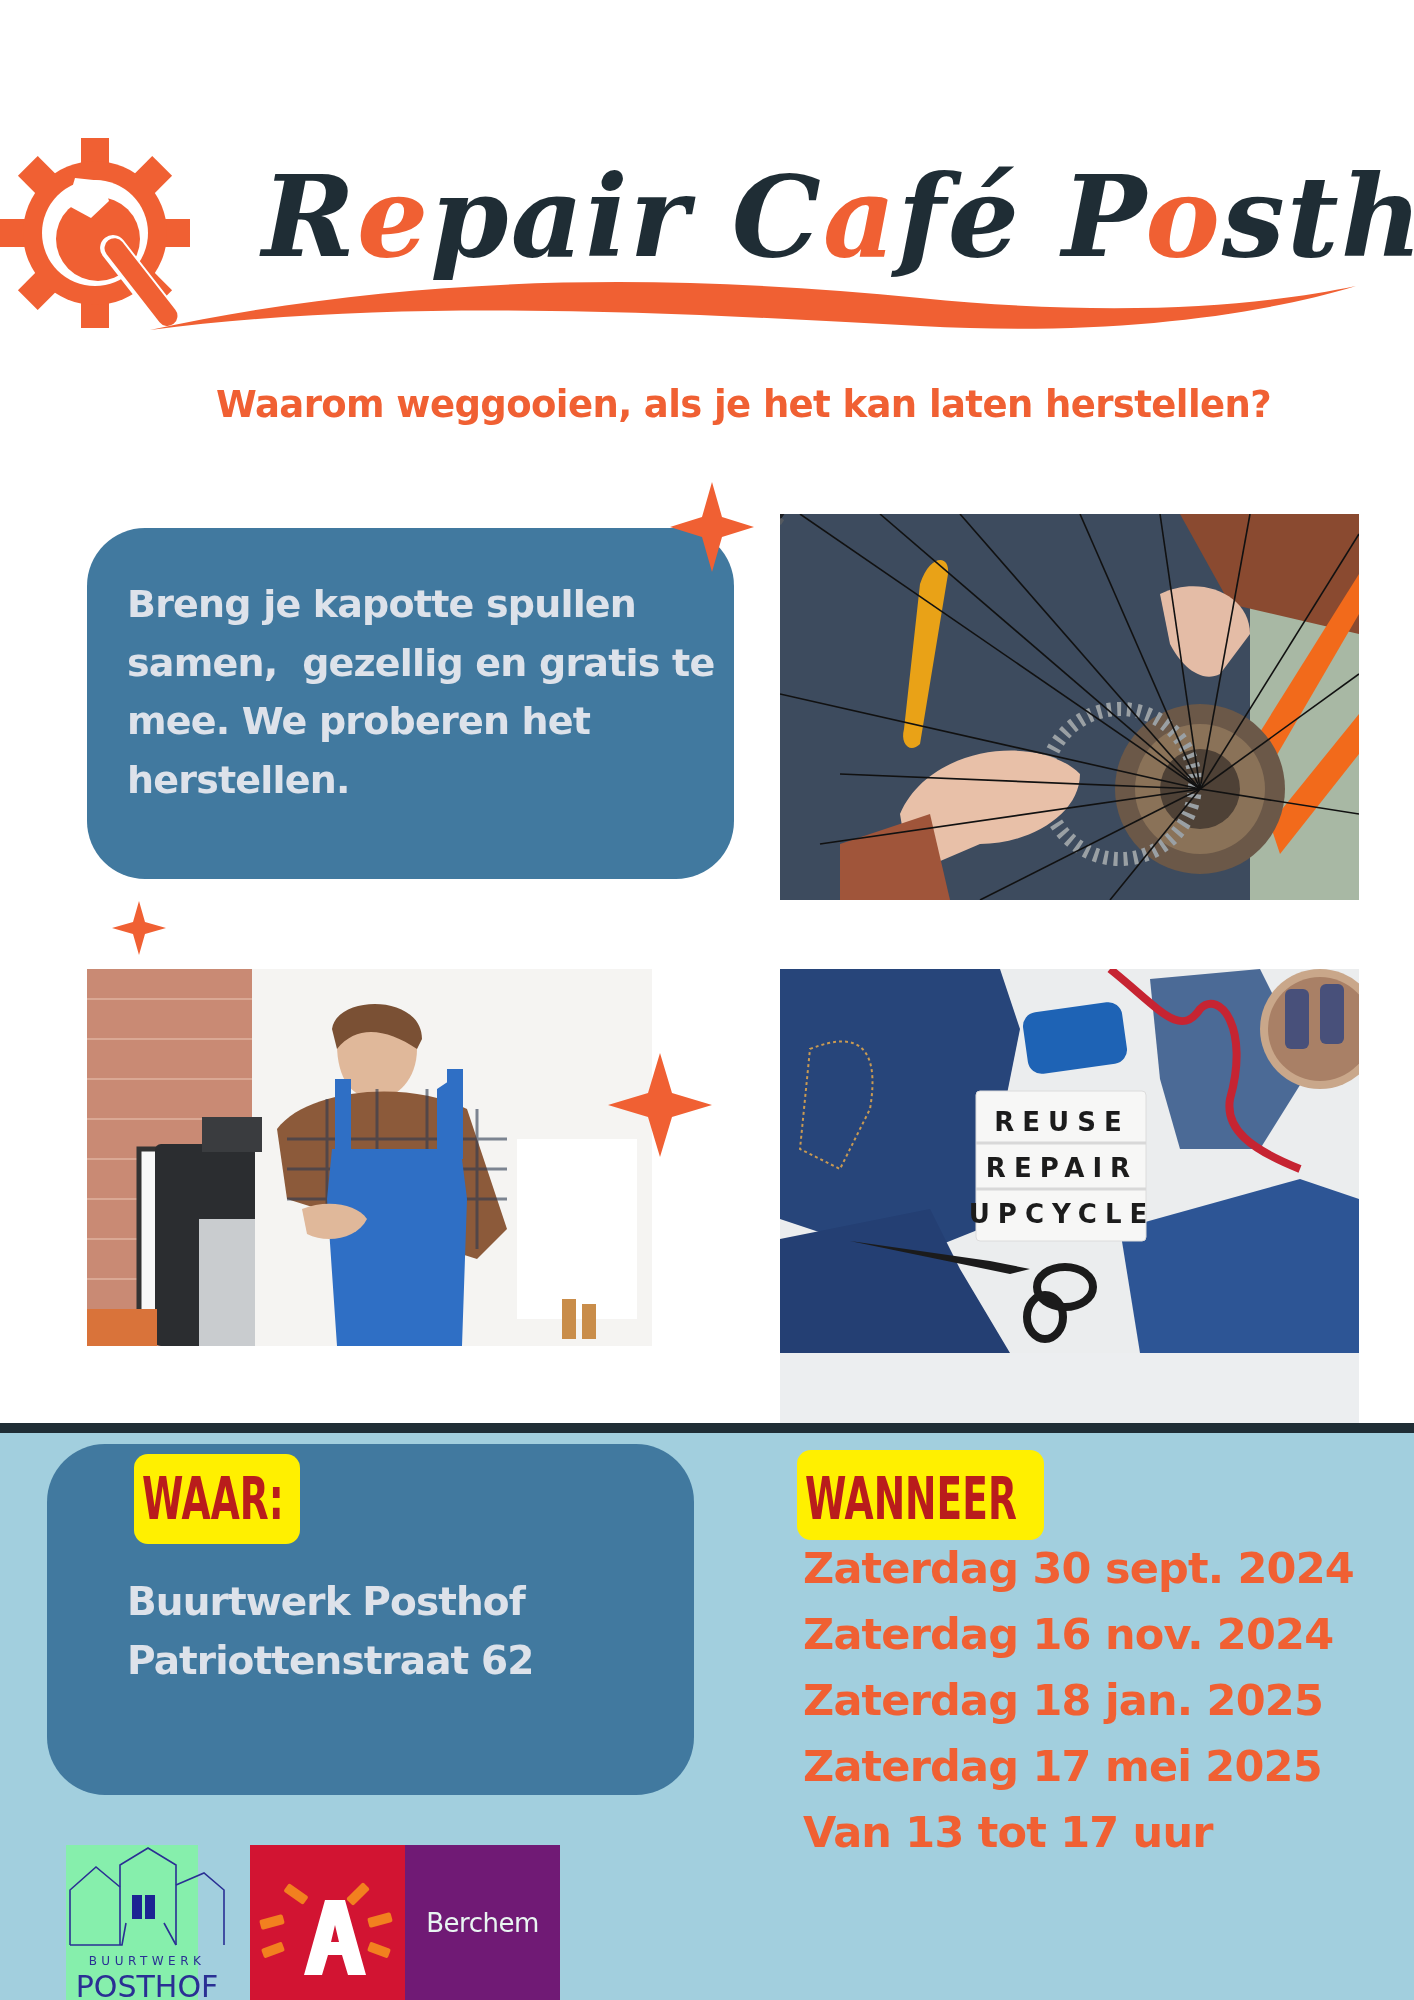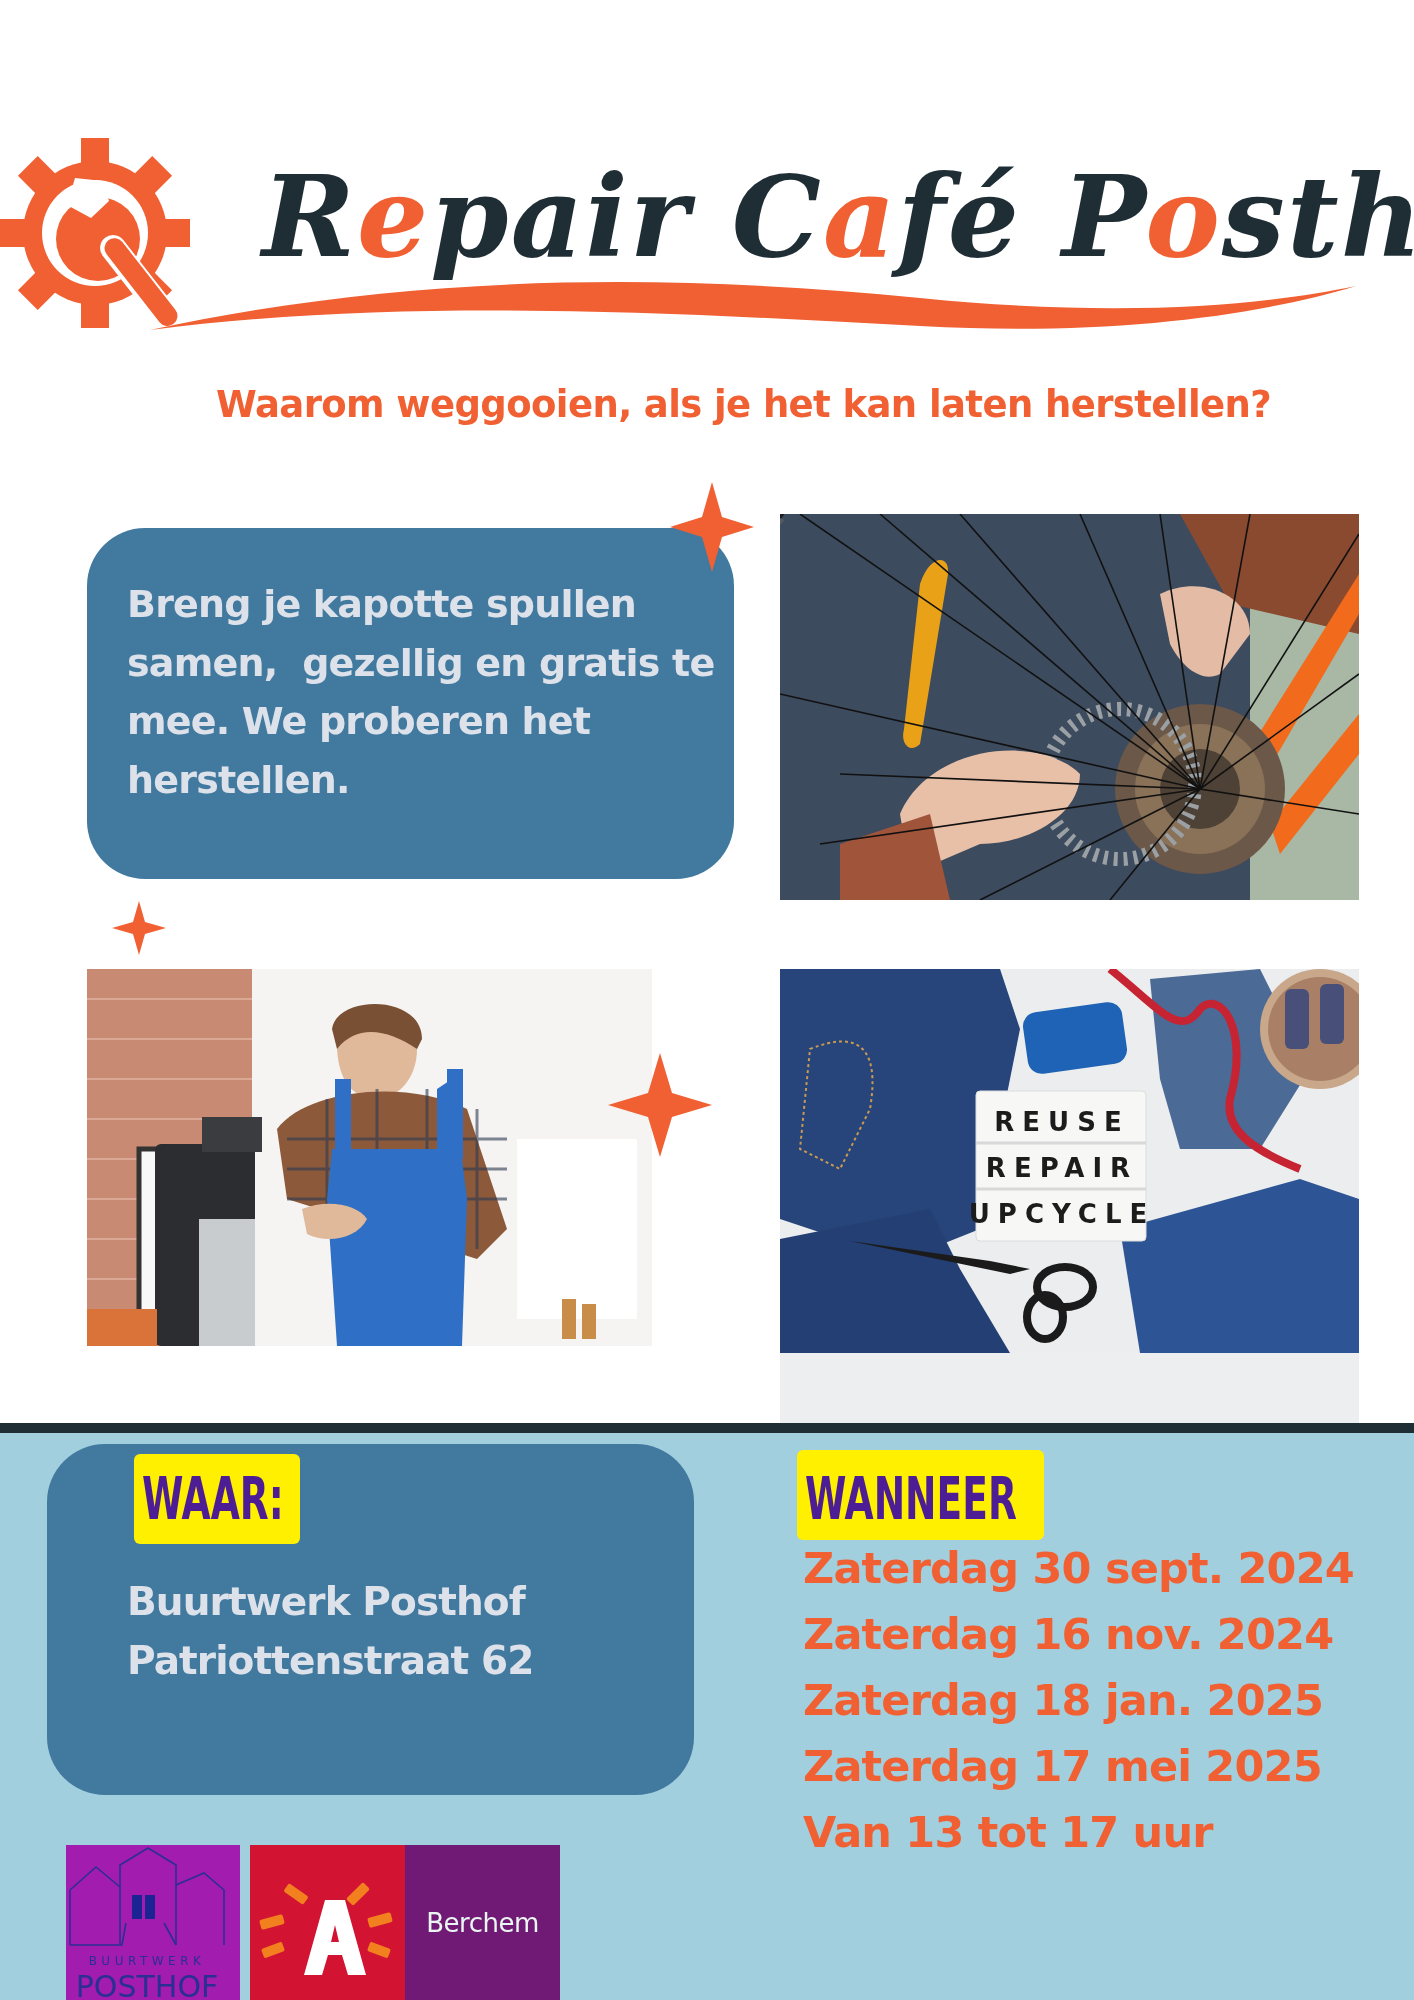--- a/index.html
+++ b/index.html
@@ -46,42 +46,42 @@
 
   
   .bottom-bar { left: 0; top: 1423px; width: 1414px; height: 10px; background: #1f2d35; }
   .bottom-bg { left: 0; top: 1433px; width: 1414px; height: 567px; background: #a2cfde; }
 
   .card-waar {
     left: 47px; top: 1444px; width: 647px; height: 351px;
     background: #41799f; border-radius: 58px;
   }
   .label-box {
-    background: #fff000; border-radius: 6px; color: #4c1d95;
+    background: #fff000; border-radius: 14px; color: #b91c1c;
     font-family: "DejaVu Sans Condensed", "DejaVu Sans", sans-serif;
     font-weight: bold; line-height: 1;
   }
   .label-waar { left: 134px; top: 1454px; width: 166px; height: 90px; font-size: 58px; padding: 16px 0 0 8px; transform-origin: left top; }
   .label-waar span, .label-wanneer span { display: inline-block; transform: scaleX(0.72); transform-origin: left center; }
   .label-wanneer { left: 797px; top: 1450px; width: 247px; height: 90px; font-size: 58px; padding: 20px 14px 0 8px; }
 
   .address {
     left: 127px; top: 1572px; width: 540px;
     font-family: "DejaVu Sans", sans-serif; font-weight: bold;
     font-size: 39px; line-height: 59px; color: #dde2ea; letter-spacing: -0.9px;
   }
 
   .dates {
     left: 803px; top: 1535px; width: 600px;
     font-family: "DejaVu Sans", sans-serif; font-weight: bold;
     font-size: 43px; line-height: 66px; color: #f06033; letter-spacing: -0.8px; white-space: nowrap;
   }
 
   
-  .logo-posthof { left: 66px; top: 1845px; width: 174px; height: 155px; background: #a21caf; }
+  .logo-posthof { left: 66px; top: 1845px; width: 132px; height: 155px; background: #86efac; }
   .logo-antwerp { left: 250px; top: 1845px; width: 155px; height: 155px; background: #d21432; }
   .logo-berchem { left: 405px; top: 1845px; width: 155px; height: 155px; background: #701a75;
     color: #e9f6f2; font-family: "DejaVu Sans", sans-serif; font-size: 26px; display: flex; align-items: center; justify-content: center; letter-spacing: -0.5px; }
 </style>
 </head>
 <body>
 
 <svg class="abs gear" viewBox="0 0 195 200">
   <g transform="translate(95,95)" fill="#f06033">
     <g id="teeth">

